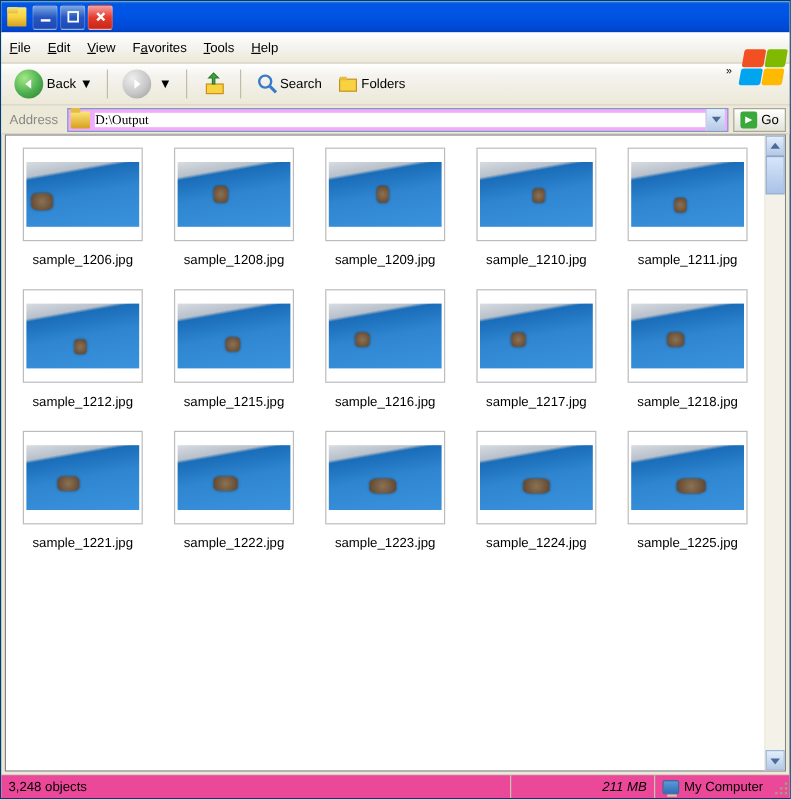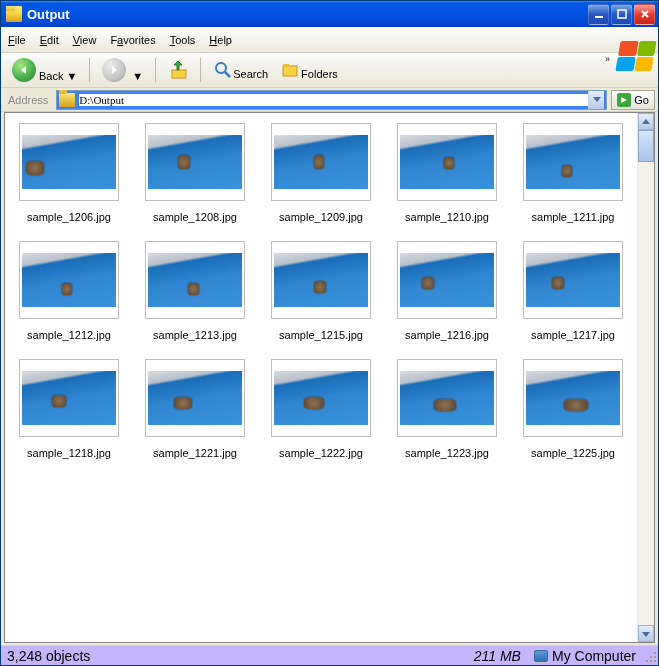--- a/index.html
+++ b/index.html
@@ -81,21 +81,21 @@
   height: 35px;
   background: linear-gradient(to bottom, #fff 0%, #f4f3ee 30%, #ece9d8);
   display: flex;
   align-items: center;
   padding: 0 6px;
   border-bottom: 1px solid #d4d0c8;
   gap: 3px;
 }
 .tb-sep { width: 1px; height: 24px; background: #c0bca8; margin: 0 4px; }
 .tb-btn {
-  display: flex; align-items: flex-end;
+  display: flex; align-items: center;
   padding: 3px 5px;
   cursor: pointer;
   border-radius: 3px;
 }
 .circle-icon {
   width: 24px; height: 24px; border-radius: 50%;
   display: flex; align-items: center; justify-content: center;
   margin-right: 3px;
 }
 .green-circle { background: radial-gradient(circle at 35% 30%, #a3e884, #4caf50 55%, #2d7a2f); }
@@ -120,21 +120,21 @@
   display: flex;
   align-items: center;
   padding: 0 3px;
   border-bottom: 1px solid #d4d0c8;
   gap: 4px;
 }
 .addr-label { color: #888; padding: 0 4px; }
 .addr-input-wrap {
   flex: 1;
   height: 20px;
-  background: #3b82f6;
+  background: #f0abfc;
   border: 1px solid #7f9db9;
   display: flex;
   align-items: center;
   padding: 0 2px;
 }
 .addr-icon {
   width: 16px; height: 14px;
   background: linear-gradient(to bottom, #fae778, #d8a020);
   border-radius: 1px;
   position: relative;
@@ -236,25 +236,25 @@
   height: 32px;
   background: linear-gradient(to bottom, #d6e5fa, #a9c2e7);
   border: 1px solid #8ba5cf;
   cursor: pointer;
 }
 
 .statusbar {
   position: absolute;
   bottom: 0; left: 0; right: 0;
   height: 20px;
-  background: #c4b5fd;
+  background: #ec4899;
   border-top: 1px solid #d4d0c8;
   display: flex;
   align-items: center;
-  font-size: 14px;
+  font-size: 11px;
 }
 .status-cell {
   padding: 0 6px;
   border-right: 1px solid #c8c4b4;
   height: 100%;
   display: flex; align-items: center;
 }
 .status-cell.wide { flex: 1; }
 .status-cell.num { width: 120px; justify-content: flex-end; border-right:1px solid #c8c4b4;font-style:italic;}
 .comp-icon {
@@ -276,21 +276,20 @@
 }
 .resize-grip span {
   position:absolute; width:2px; height:2px; background:#a0a080;
 }
 </style>
 </head>
 <body>
 
 <div class="titlebar">
   <div class="titlebar-icon"></div>
-  <div class="titlebar-text">Output</div>
   <div class="winbtns">
     <div class="winbtn">
       <svg viewBox="0 0 12 12">
           <rect x="2" y="8" width="8" height="2" fill="#fff"></rect>
         </svg>
     </div>
     <div class="winbtn">
       <svg viewBox="0 0 12 12">
           <rect x="2" y="2" width="8" height="8" fill="none" stroke="#fff" stroke-width="1.5"></rect>
         </svg>
@@ -423,26 +422,20 @@
     <div class="thumb-label">sample_1211.jpg</div>
         </div>
         <div class="thumb">
           <div class="thumb-frame">
       <div class="thumb-img" style="--cx:40px;--cy:30px;--cw:10px;--ch:12px"></div>
     </div>
     <div class="thumb-label">sample_1212.jpg</div>
         </div>
         <div class="thumb">
           <div class="thumb-frame">
-      <div class="thumb-img" style="--cx:40px;--cy:30px;--cw:11px;--ch:12px"></div>
-    </div>
-    <div class="thumb-label">sample_1213.jpg</div>
-        </div>
-        <div class="thumb">
-          <div class="thumb-frame">
       <div class="thumb-img" style="--cx:40px;--cy:28px;--cw:12px;--ch:12px"></div>
     </div>
     <div class="thumb-label">sample_1215.jpg</div>
         </div>
         <div class="thumb">
           <div class="thumb-frame">
       <div class="thumb-img" style="--cx:22px;--cy:24px;--cw:12px;--ch:12px"></div>
     </div>
     <div class="thumb-label">sample_1216.jpg</div>
         </div>
@@ -468,20 +461,26 @@
           <div class="thumb-frame">
       <div class="thumb-img" style="--cx:30px;--cy:26px;--cw:20px;--ch:12px"></div>
     </div>
     <div class="thumb-label">sample_1222.jpg</div>
         </div>
         <div class="thumb">
           <div class="thumb-frame">
       <div class="thumb-img" style="--cx:34px;--cy:28px;--cw:22px;--ch:12px"></div>
     </div>
     <div class="thumb-label">sample_1223.jpg</div>
+        </div>
+        <div class="thumb">
+          <div class="thumb-frame">
+      <div class="thumb-img" style="--cx:36px;--cy:28px;--cw:22px;--ch:12px"></div>
+    </div>
+    <div class="thumb-label">sample_1224.jpg</div>
         </div>
         <div class="thumb">
           <div class="thumb-frame">
       <div class="thumb-img" style="--cx:38px;--cy:28px;--cw:24px;--ch:12px"></div>
     </div>
     <div class="thumb-label">sample_1225.jpg</div>
         </div>
       </div>
   </div>
   <div class="scrollbar">

